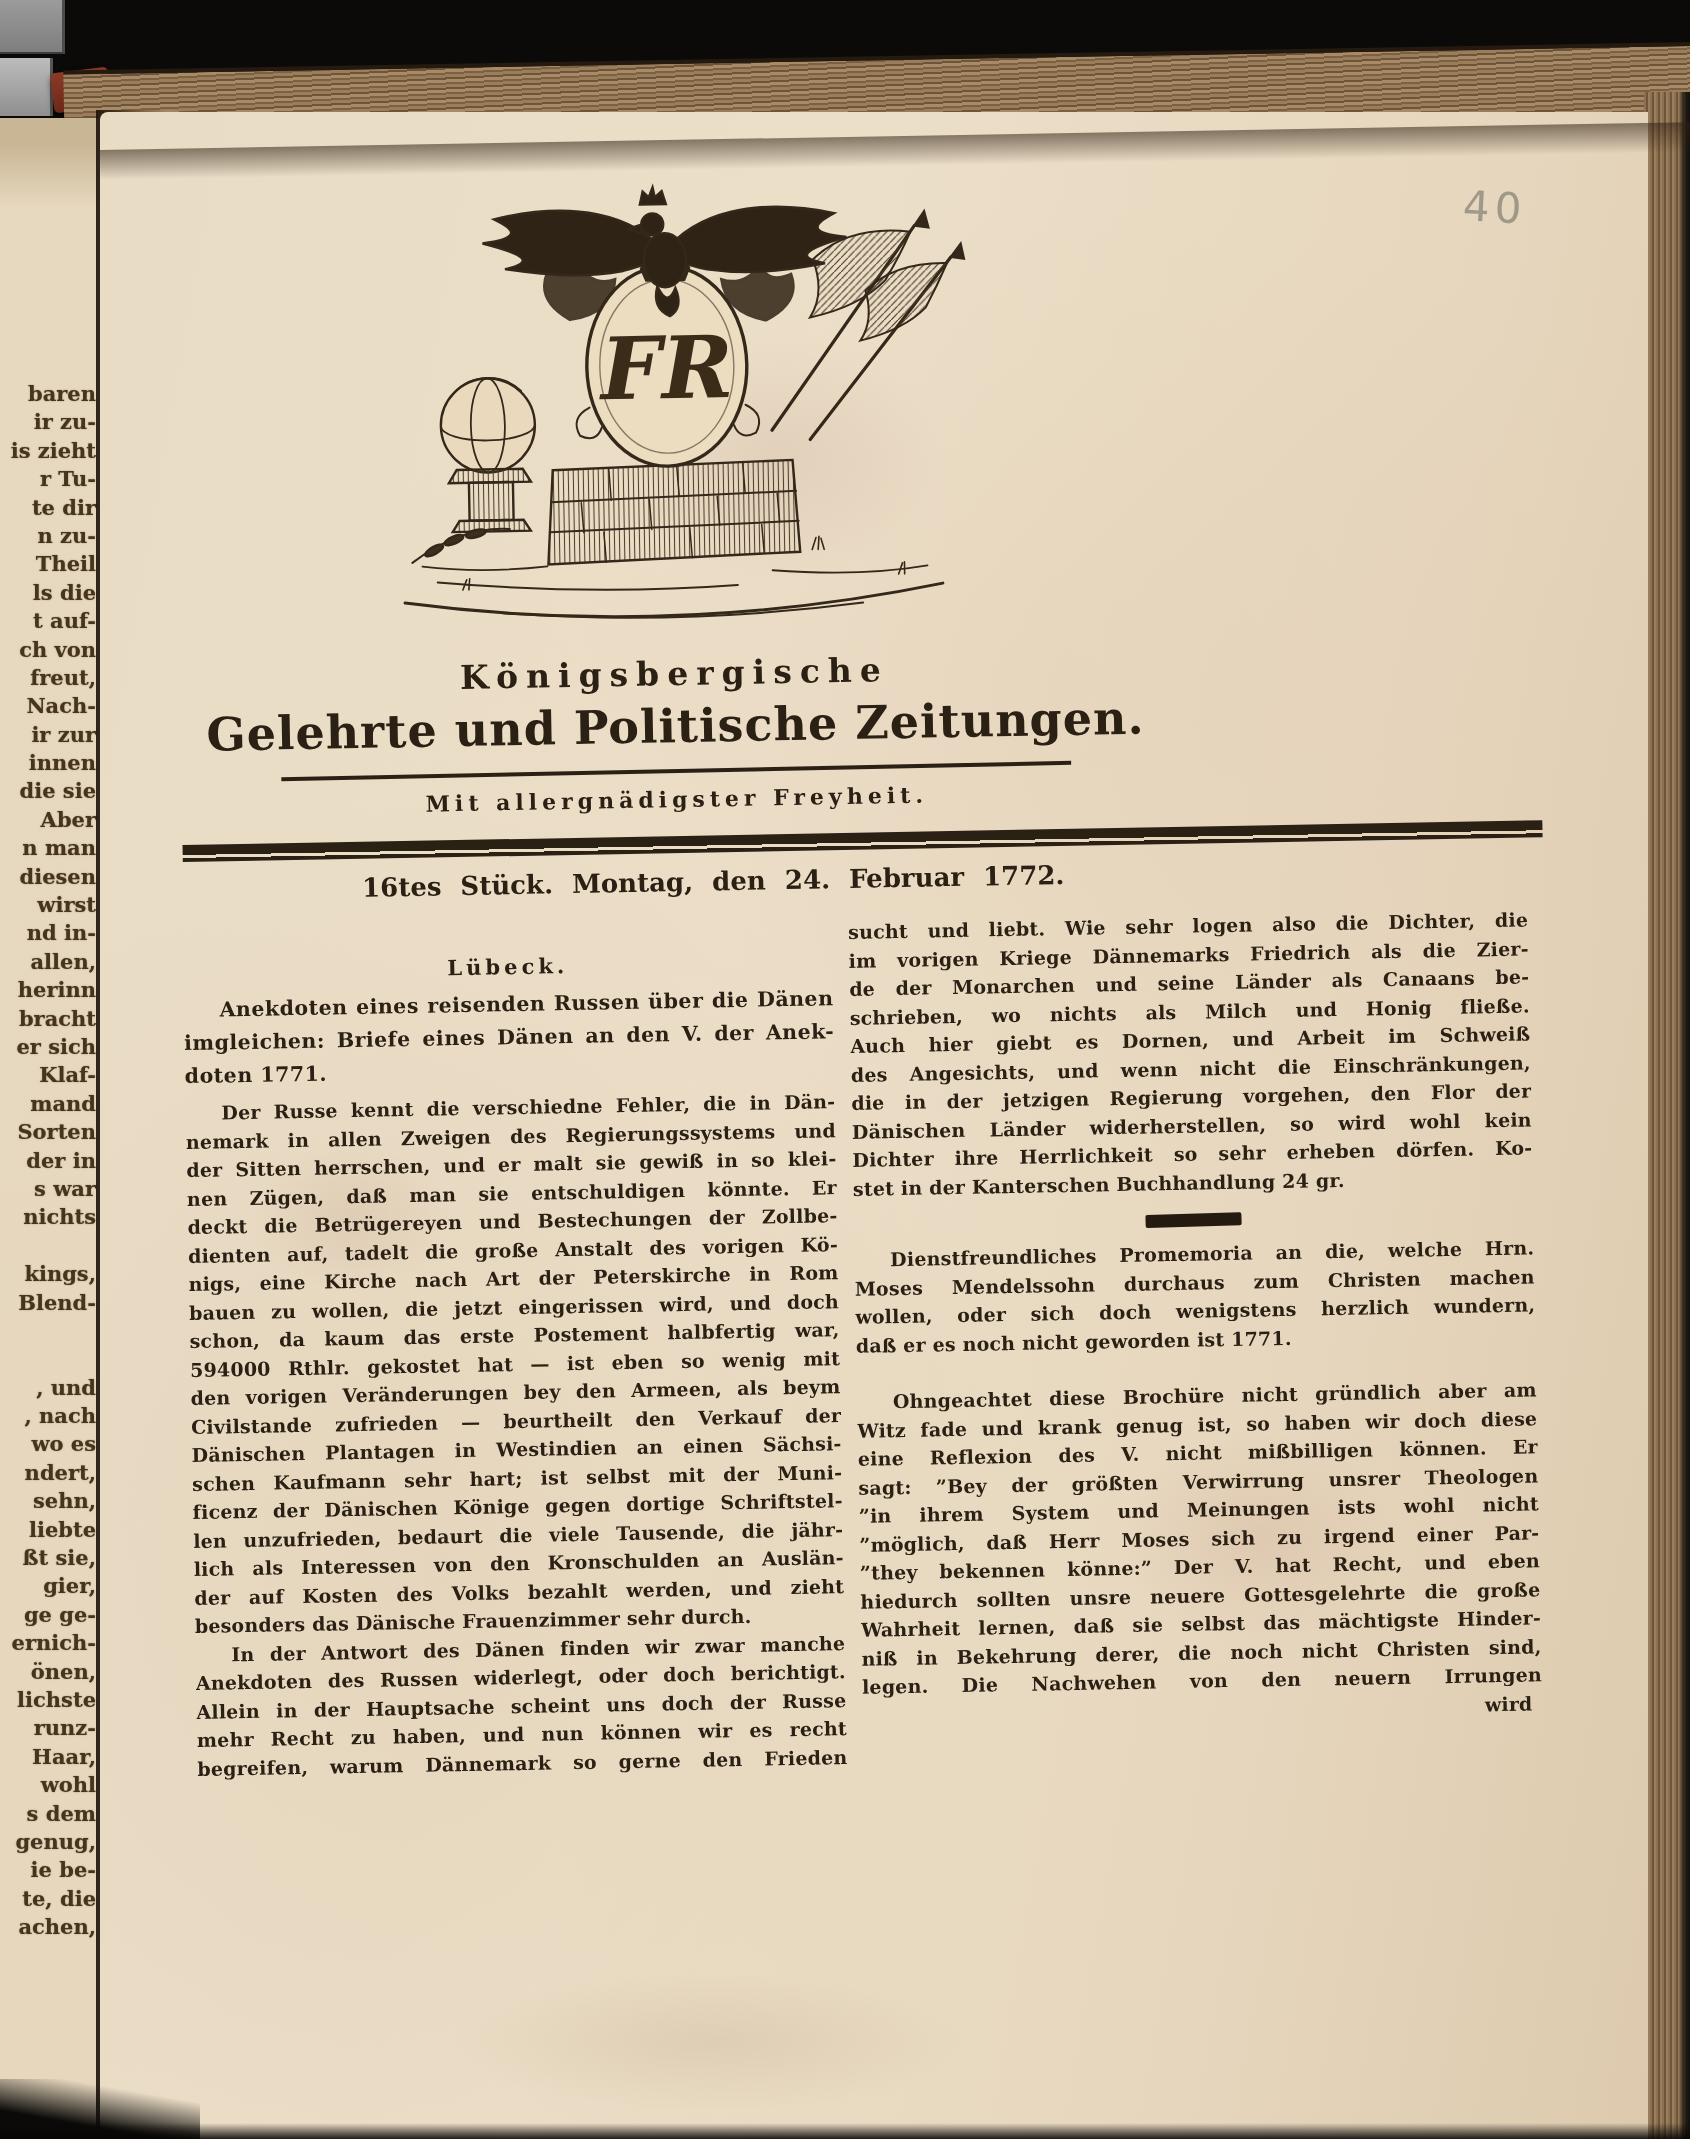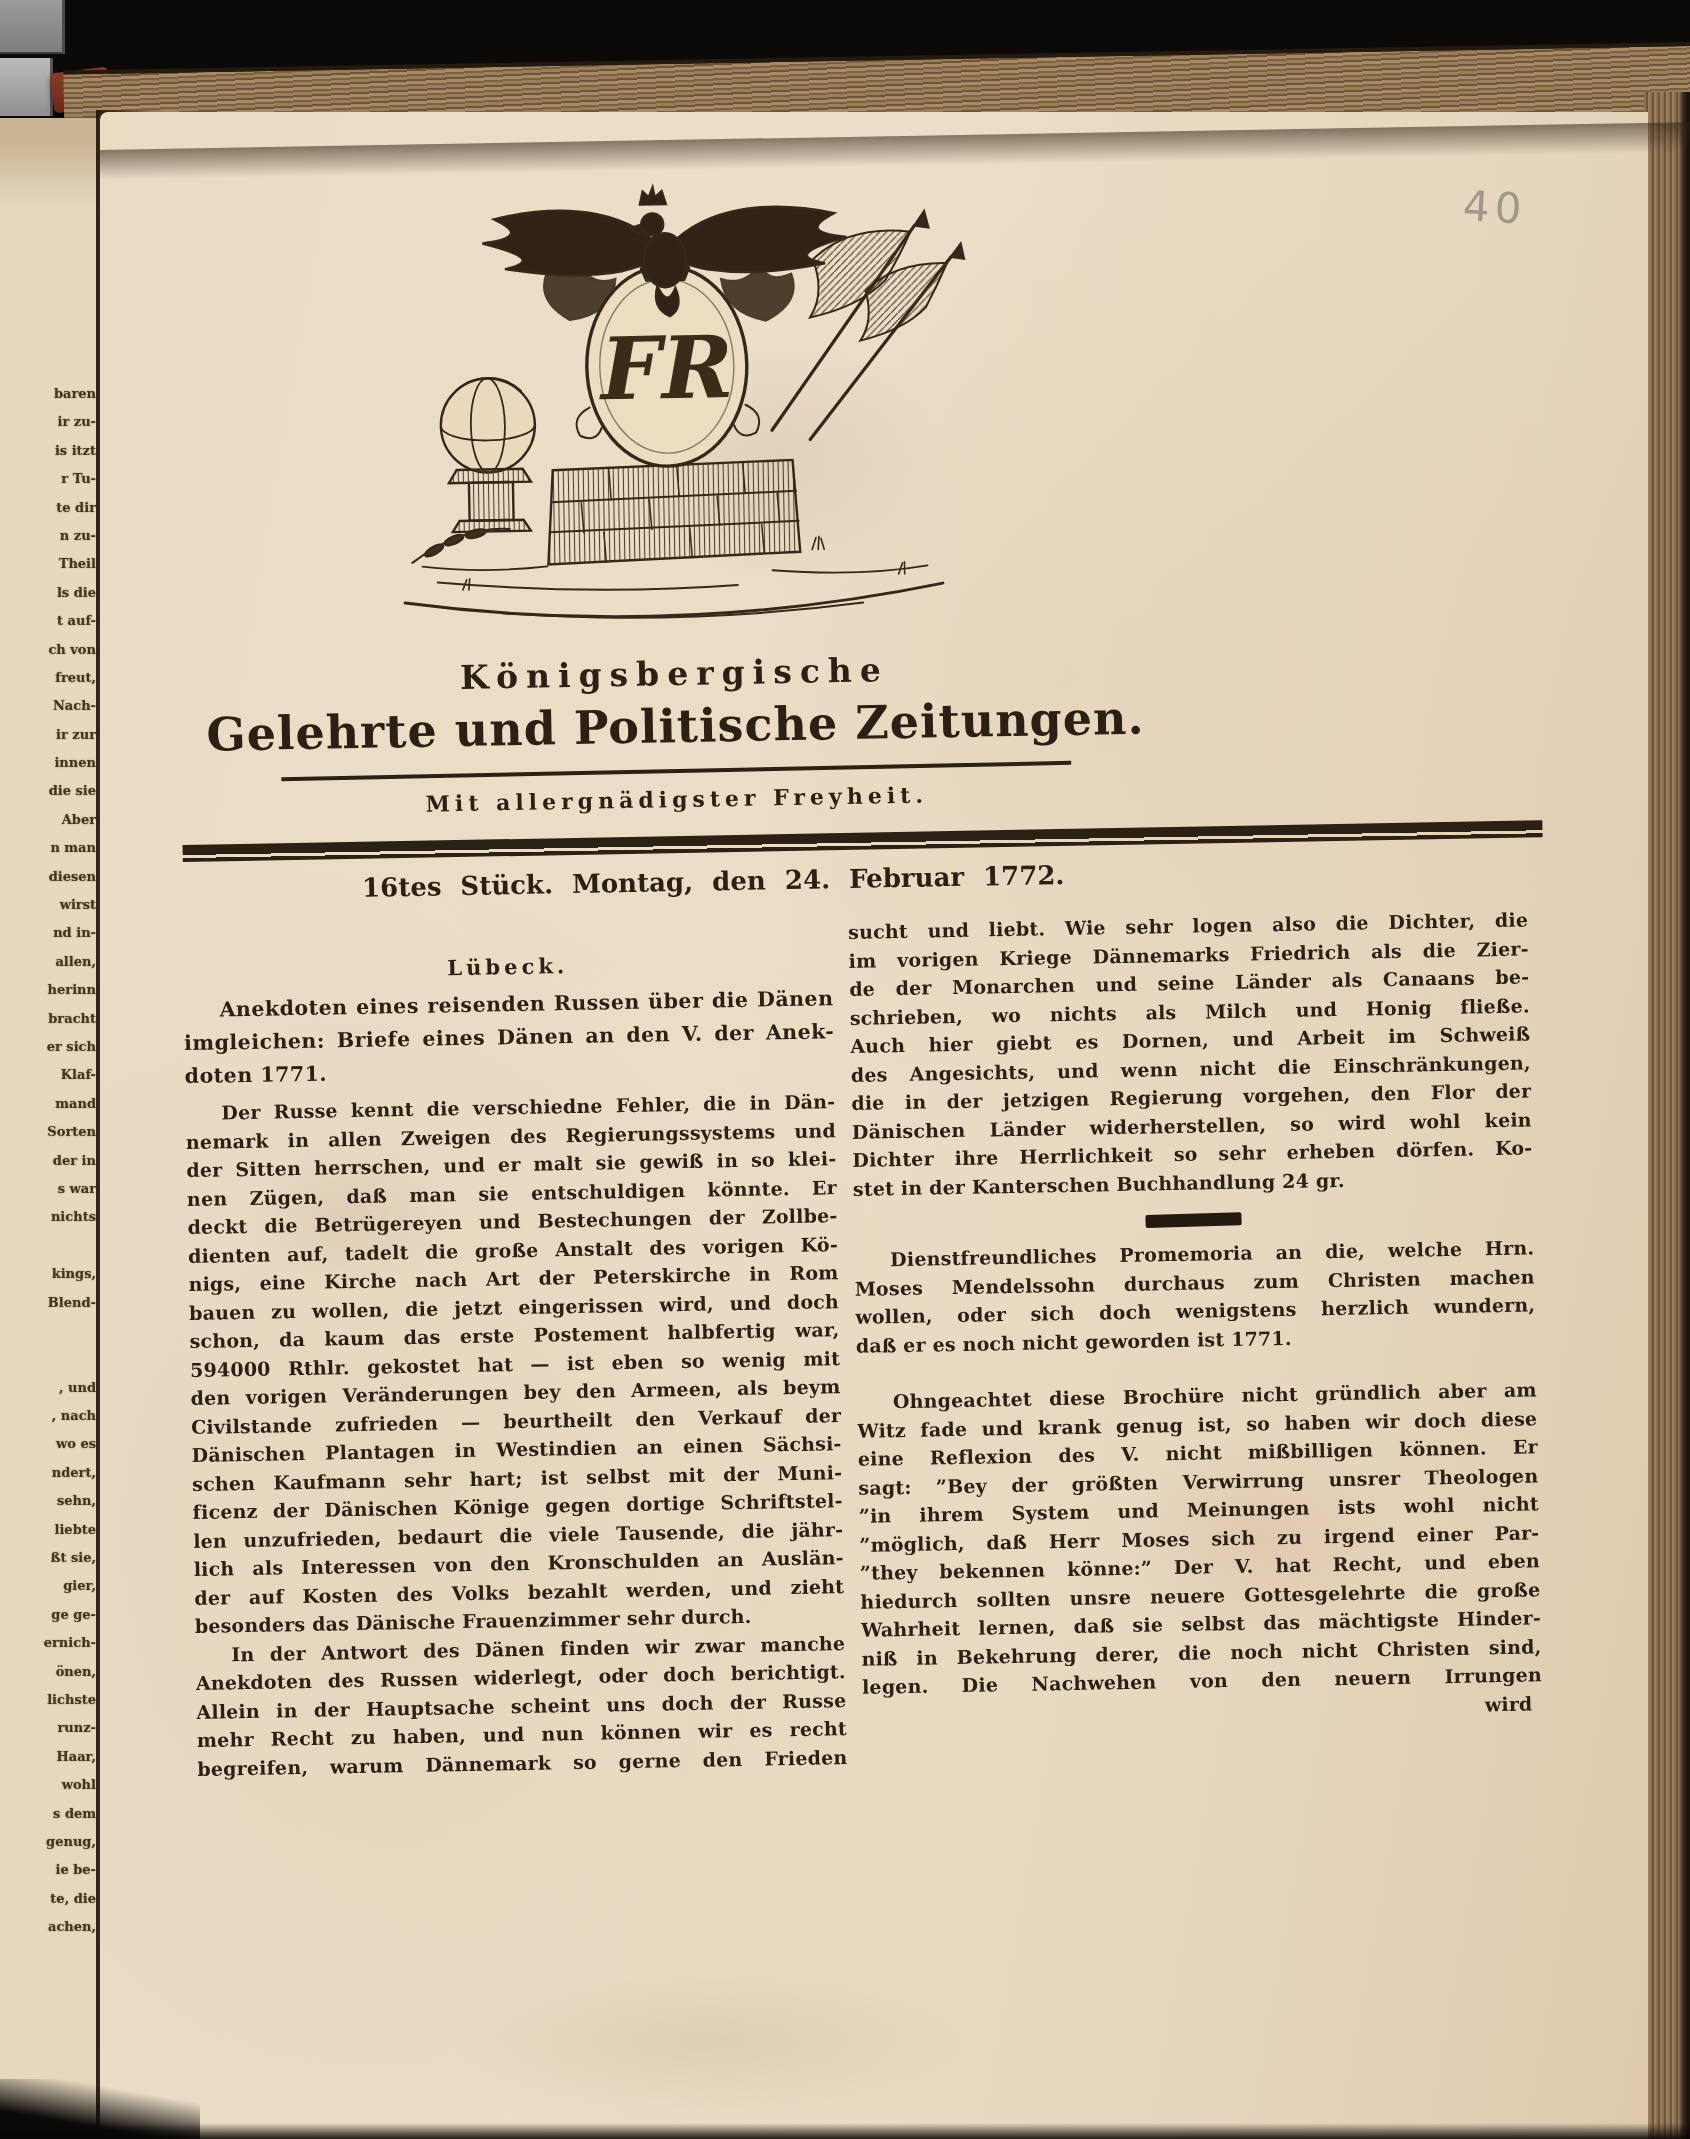--- a/index.html
+++ b/index.html
@@ -21,21 +21,21 @@
     background:
       linear-gradient(90deg,rgba(0,0,0,0) 0 34px,rgba(10,8,6,.85) 42px 46px),
       repeating-linear-gradient(90deg,#8d7150 0 2px,#6e563b 2px 4px,#9a7f5e 4px 6px);}
   .edge-bottom{position:absolute;left:0;bottom:0;width:100%;height:16px;background:linear-gradient(0deg,rgba(8,6,4,.9),rgba(8,6,4,0));}
   .corner-bl{position:absolute;left:0;bottom:0;width:200px;height:60px;background:linear-gradient(10deg,#0b0a09 30%,rgba(11,10,9,0) 75%);}
   
   .facing-page{position:absolute;left:0;top:118px;width:102px;bottom:0;
     background:linear-gradient(180deg,#c9b694 0 30px,#e7d9c0 90px,#ead dcc5 60%,#e4d5ba 100%);
     background:linear-gradient(180deg,#c9b694 0 26px,#e7d9c0 90px,#e6d7bd 100%);}
   .facing-frags{position:absolute;left:0;top:262px;width:96px;text-align:right;
-    color:#46341f;font-weight:bold;font-size:13px;text-shadow:0 0 1.4px rgba(70,48,26,.55);}
+    color:#46341f;font-weight:bold;font-size:21px;text-shadow:0 0 1.4px rgba(70,48,26,.55);}
   .facing-frags .tline{height:28.4px;line-height:28.4px;white-space:nowrap;overflow:visible;}
   .gutter{position:absolute;left:96px;top:110px;bottom:0;width:92px;
     background:linear-gradient(90deg,rgba(26,17,9,.9) 0,#4f3a22 26%,#8a6c47 55%,rgba(178,150,112,.45) 78%,rgba(178,150,112,0) 100%);}
   
   .main-page{position:absolute;left:100px;top:112px;right:42px;bottom:0;border-top-left-radius:8px;
     background:
       radial-gradient(1200px 800px at 62% 28%,rgba(213,172,150,.10),transparent 60%),
       radial-gradient(900px 1200px at 22% 72%,rgba(188,148,116,.12),transparent 65%),
       linear-gradient(100deg,#e9dcc5 0%,#ecdfc8 40%,#e6d6bd 75%,#ddcaae 100%);}
   .stain{position:absolute;border-radius:50%;pointer-events:none;}
@@ -71,21 +71,21 @@
 <div class="clamp-a"></div>
 <div class="clamp-b"></div>
 <div class="headband"></div>
 <div class="edge-top"></div>
 <div class="edge-right"></div>
 
 <div class="facing-page">
   <div class="facing-frags">
       <div class="tline">baren</div>
       <div class="tline">ir zu-</div>
-      <div class="tline">is itzt</div>
+      <div class="tline">is zieht</div>
       <div class="tline">r Tu-</div>
       <div class="tline">te dir</div>
       <div class="tline">n zu-</div>
       <div class="tline">Theil</div>
       <div class="tline">ls die</div>
       <div class="tline">t auf-</div>
       <div class="tline">ch von</div>
       <div class="tline">freut,</div>
       <div class="tline">Nach-</div>
       <div class="tline">ir zur</div>

